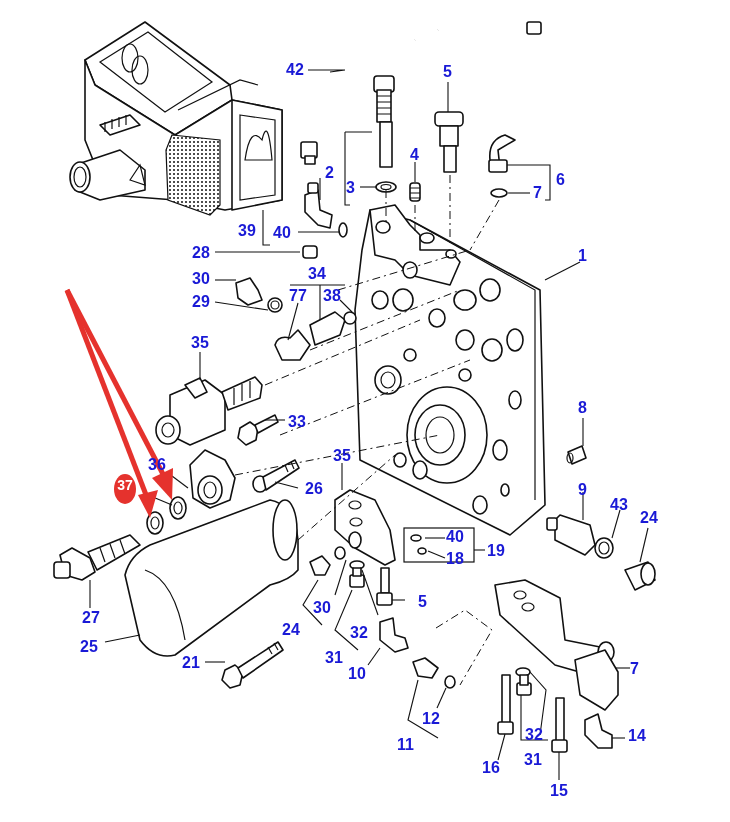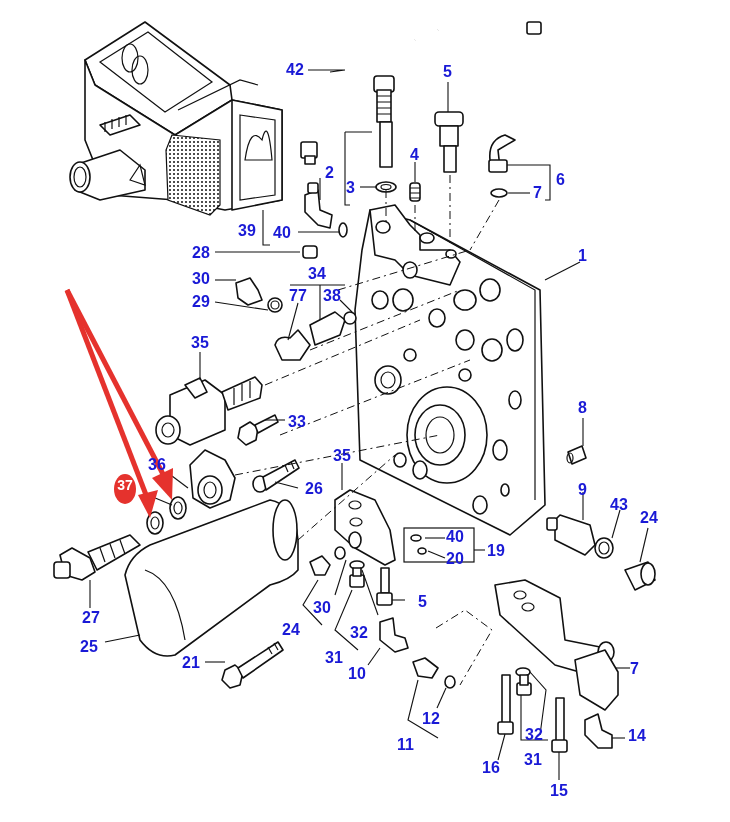--- a/index.html
+++ b/index.html
@@ -350,21 +350,21 @@
   <span class="lbl" style="left:578px;top:482px">9</span>
   <span class="lbl" style="left:348px;top:666px">10</span>
   <span class="lbl" style="left:397px;top:737px">11</span>
   <span class="lbl" style="left:422px;top:711px">12</span>
   <span class="lbl" style="left:630px;top:661px">7</span>
   <span class="lbl" style="left:628px;top:728px">14</span>
   <span class="lbl" style="left:550px;top:783px">15</span>
   <span class="lbl" style="left:482px;top:760px">16</span>
   <span class="lbl" style="left:418px;top:594px">5</span>
   <span class="lbl" style="left:487px;top:543px">19</span>
-  <span class="lbl" style="left:446px;top:551px">20</span>
+  <span class="lbl" style="left:446px;top:551px">18</span>
   <span class="lbl" style="left:446px;top:529px">40</span>
   <span class="lbl" style="left:182px;top:655px">21</span>
   <span class="lbl" style="left:333px;top:448px">35</span>
   <span class="lbl" style="left:313px;top:600px">30</span>
   <span class="lbl" style="left:282px;top:622px">24</span>
   <span class="lbl" style="left:80px;top:639px">25</span>
   <span class="lbl" style="left:305px;top:481px">26</span>
   <span class="lbl" style="left:82px;top:610px">27</span>
   <span class="lbl" style="left:192px;top:245px">28</span>
   <span class="lbl" style="left:192px;top:294px">29</span>

